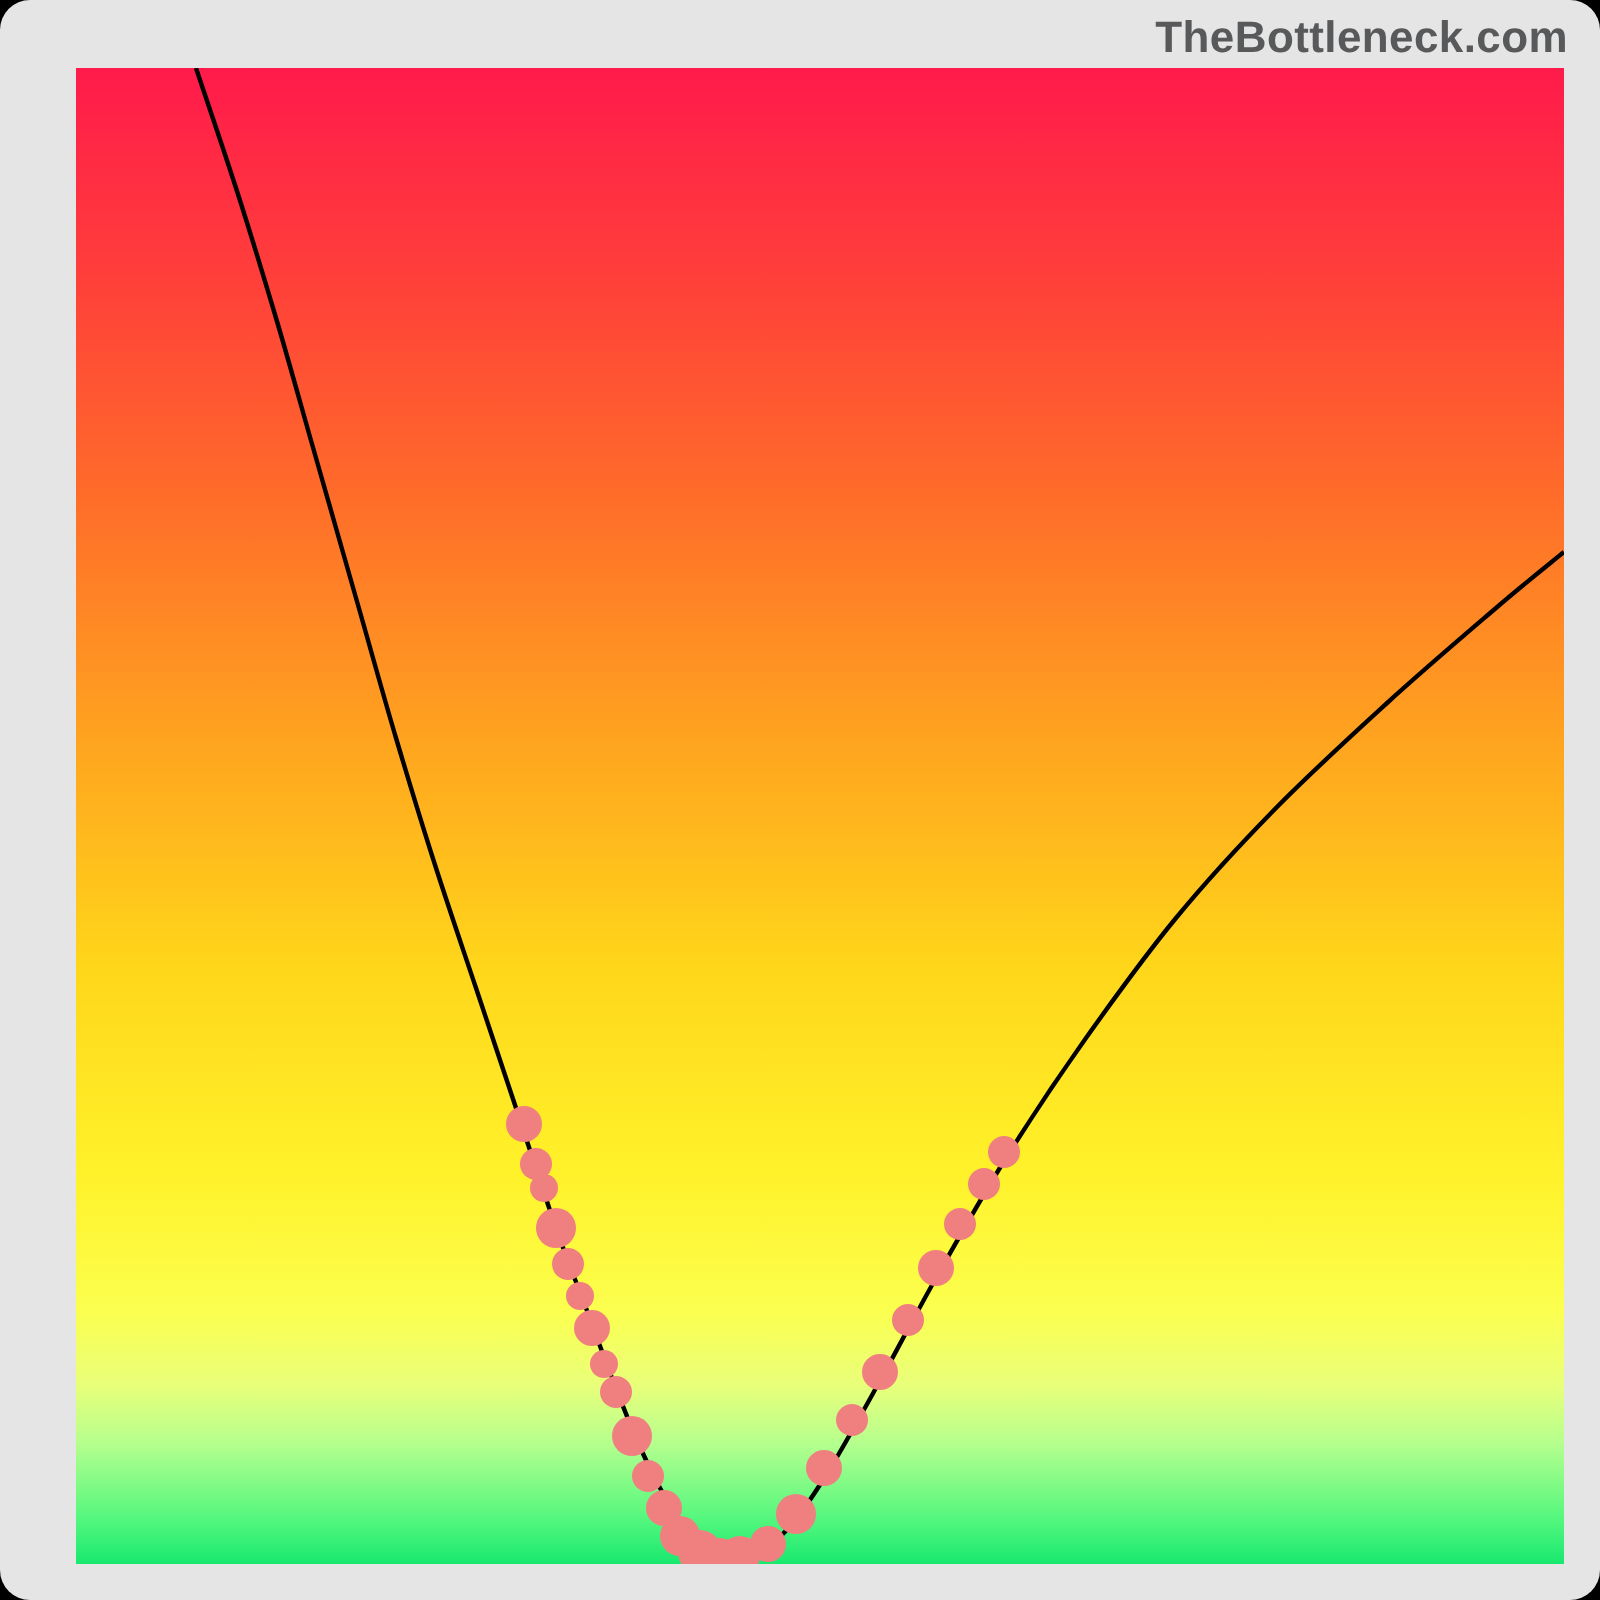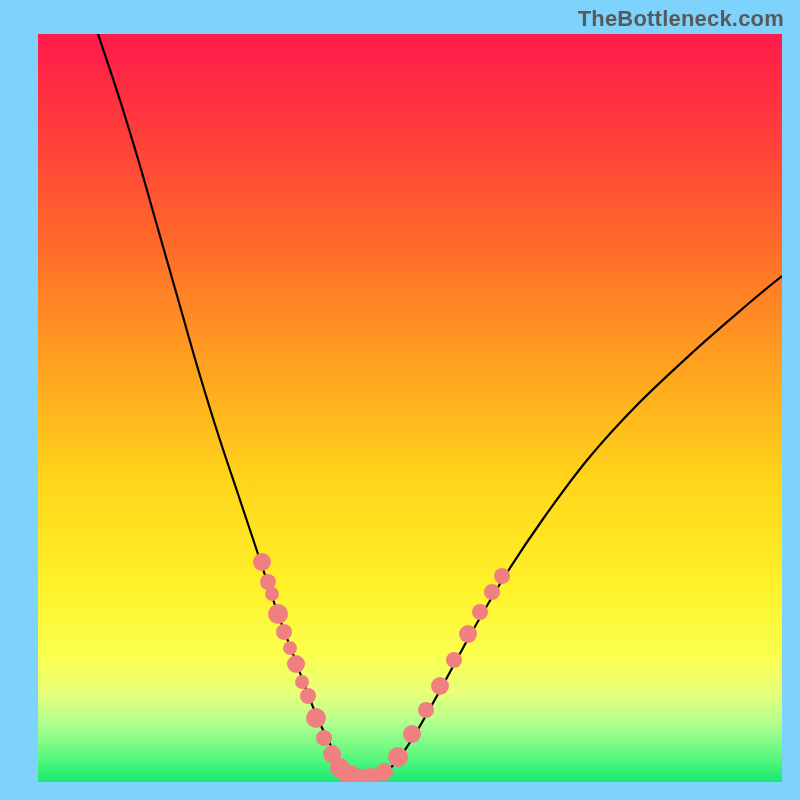--- a/index.html
+++ b/index.html
@@ -9,21 +9,22 @@
     height: 800px;
     background: #000000;
     overflow: hidden;
   }
   .frame {
     position: absolute;
     left: 0;
     top: 0;
     width: 800px;
     height: 800px;
-    background: #7dd3fc;
+    background: #e5e5e5;
+    border-radius: 15px;
   }
   .plot-area {
     position: absolute;
     left: 38px;
     top: 34px;
     width: 744px;
     height: 748px;
     background: linear-gradient(to bottom,
       #ff1a4b 0%,
       #ff3f3a 14%,

